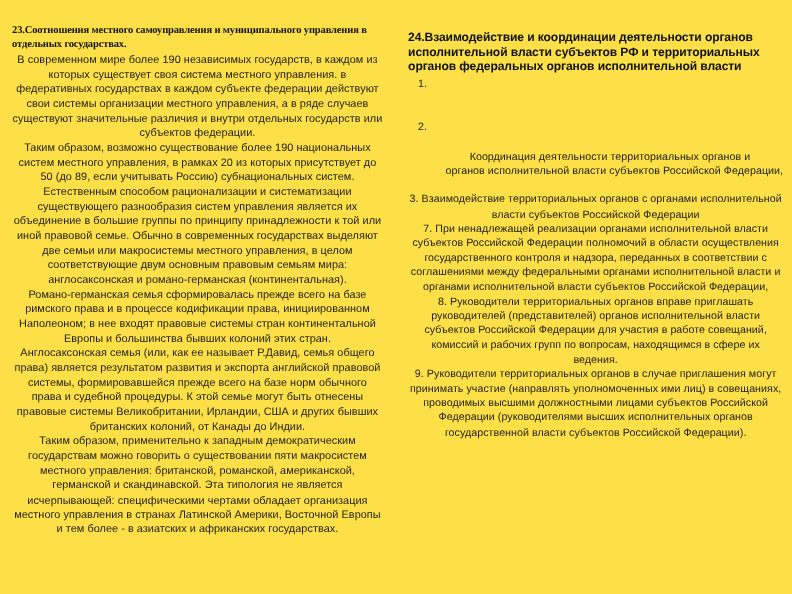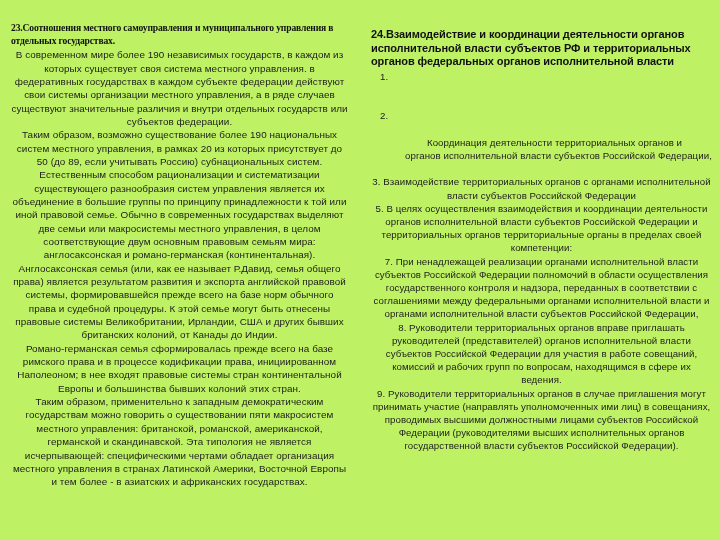--- a/index.html
+++ b/index.html
@@ -110,33 +110,33 @@
     text-align: center;
     white-space: pre-wrap;
   }
   .numpara.italic-marker {
     font-style: normal;
   }
 </style>
 </head>
 <body>
 
-<div class="slide" style="background: #bef264;">
+<div class="slide" style="background: #fde047;">
 
   <div class="column column-left">
 
     <div class="heading-serif">23.Соотношения местного самоуправления и муниципального управления в отдельных государствах.</div>
 
     <p class="para">В современном мире более 190 независимых государств, в каждом из которых существует своя система местного управления. в федеративных государствах в каждом субъекте федерации действуют свои системы организации местного управления, а в ряде случаев существуют значительные различия и внутри отдельных государств или субъектов федерации.</p>
 
     <p class="para">Таким образом, возможно существование более 190 национальных систем местного управления, в рамках 20 из которых присутствует до 50 (до 89, если учитывать Россию) субнациональных систем. Естественным способом рационализации и систематизации существующего разнообразия систем управления является их объединение в большие группы по принципу принадлежности к той или иной правовой семье. Обычно в современных государствах выделяют две семьи или макросистемы местного управления, в целом соответствующие двум основным правовым семьям мира: англосаксонская и романо-германская (континентальная).</p>
 
+    <p class="para">Романо-германская семья сформировалась прежде всего на базе римского права и в процессе кодификации права, инициированном Наполеоном; в нее входят правовые системы стран континентальной Европы и большинства бывших колоний этих стран.</p>
+
     <p class="para">Англосаксонская семья (или, как ее называет Р.Давид, семья общего права) является результатом развития и экспорта английской правовой системы, формировавшейся прежде всего на базе норм обычного права и судебной процедуры. К этой семье могут быть отнесены правовые системы Великобритании, Ирландии, США и других бывших британских колоний, от Канады до Индии.</p>
-
-    <p class="para">Романо-германская семья сформировалась прежде всего на базе римского права и в процессе кодификации права, инициированном Наполеоном; в нее входят правовые системы стран континентальной Европы и большинства бывших колоний этих стран.</p>
 
     <p class="para">Таким образом, применительно к западным демократическим государствам можно говорить о существовании пяти макросистем местного управления: британской, романской, американской, германской и скандинавской. Эта типология не является исчерпывающей: специфическими чертами обладает организация местного управления в странах Латинской Америки, Восточной Европы и тем более - в азиатских и африканских государствах.</p>
 
 
   </div>
 
   <div class="column column-right">
 
     <div class="heading-sans">24.Взаимодействие и координации деятельности органов исполнительной власти субъектов РФ и территориальных органов федеральных органов исполнительной власти</div>
 
@@ -146,21 +146,20 @@
       </li>
       <li class="numlist-item">
         <span class="numlist-marker">2.</span>
         <span>Координация деятельности территориальных органов и органов исполнительной власти субъектов Российской Федерации,</span>
       </li>
     </ul>
 
     <p class="numpara">3. Взаимодействие территориальных органов с органами исполнительной власти субъектов Российской Федерации</p>
 
 
-    <p class="numpara">5. В целях осуществления взаимодействия и координации деятельности органов исполнительной власти субъектов Российской Федерации и территориальных органов территориальные органы в пределах своей компетенции:</p>
 
 
     <p class="numpara">7. При ненадлежащей реализации органами исполнительной власти субъектов Российской Федерации полномочий в области осуществления государственного контроля и надзора, переданных в соответствии с соглашениями между федеральными органами исполнительной власти и органами исполнительной власти субъектов Российской Федерации,</p>
 
     <p class="numpara italic-marker">8. Руководители территориальных органов вправе приглашать руководителей (представителей) органов исполнительной власти субъектов Российской Федерации для участия в работе совещаний, комиссий и рабочих групп по вопросам, находящимся в сфере их ведения.</p>
 
     <p class="numpara">9. Руководители территориальных органов в случае приглашения могут принимать участие (направлять уполномоченных ими лиц) в совещаниях, проводимых высшими должностными лицами субъектов Российской Федерации (руководителями высших исполнительных органов государственной власти субъектов Российской Федерации).</p>
 
   </div>
 

